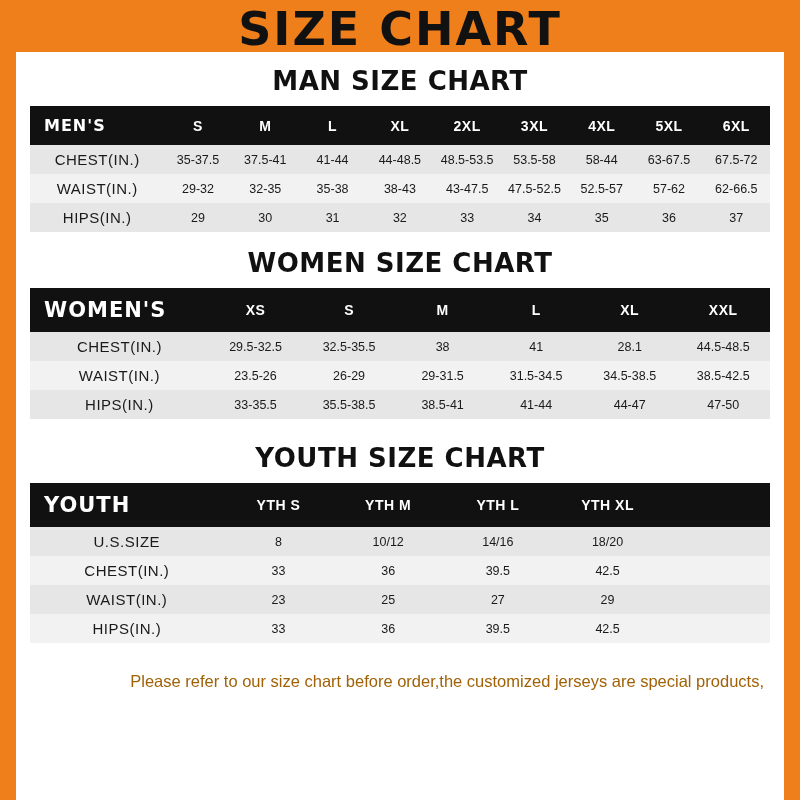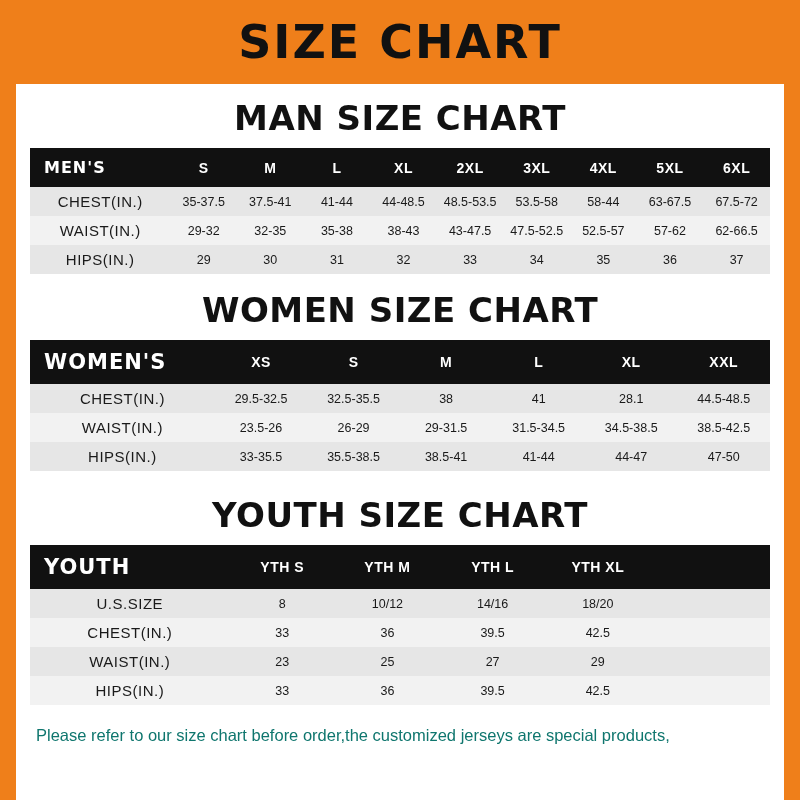--- a/index.html
+++ b/index.html
@@ -16,43 +16,43 @@
   .page {
     position: relative;
     width: 800px;
     height: 800px;
     box-sizing: border-box;
     border-left: 16px solid #ef7f1a;
     border-right: 16px solid #ef7f1a;
     background: #ffffff;
   }
   .banner {
-    height: 84px;
+    height: 52px;
     background: #ef7f1a;
     display: flex;
-    align-items: center;
+    align-items: flex-end;
     justify-content: center;
   }
   .banner-title {
     font-family: "DejaVu Sans", sans-serif;
     font-weight: bold;
     font-size: 46px;
     letter-spacing: 2px;
     color: #111111;
     line-height: 1;
   }
   .content {
     padding: 0 14px;
     box-sizing: border-box;
   }
   .section-title {
     text-align: center;
     font-family: "DejaVu Sans", sans-serif;
     font-weight: bold;
-    font-size: 34px;
+    font-size: 26px;
     color: #111111;
     letter-spacing: 0.5px;
   }
   .section-title.man { margin: 14px 0 10px; }
   .section-title.women { margin: 16px 0 10px; }
   .section-title.youth { margin: 24px 0 10px; }
 
   table.size-table {
     width: 100%;
     border-collapse: collapse;
@@ -64,21 +64,21 @@
     font-size: 12.5px;
     color: #1a1a1a;
     padding: 6px 2px;
     font-family: "Liberation Sans", sans-serif;
   }
   table.size-table thead th {
     background: #111111;
     color: #ffffff;
     font-weight: bold;
     font-size: 14px;
-    padding: 10px 8px;
+    padding: 10px 2px;
     letter-spacing: 0.5px;
   }
   table.size-table thead th.rowlabel {
     text-align: left;
     padding-left: 14px;
     font-size: 21px;
     font-family: "DejaVu Sans", sans-serif;
     letter-spacing: 1px;
   }
   table.size-table tbody td.rowlabel {
@@ -86,24 +86,24 @@
     letter-spacing: 0.5px;
     font-size: 15px;
   }
   table.size-table tbody tr.odd td { background: #e6e6e6; }
   table.size-table tbody tr.even td { background: #f2f2f2; }
 
   
   table.men thead th.rowlabel { font-size: 16px; }
 
   .footer-note {
-    margin-top: 18px;
+    margin-top: 26px;
     padding: 0 6px;
-    text-align: left;
-    color: #0f766e;
+    text-align: right;
+    color: #a16207;
     font-size: 16.5px;
     line-height: 1.5;
     font-family: "Liberation Sans", sans-serif;
   }
   .footer-note div { white-space: nowrap; }
 </style>
 </head>
 <body>
 
 <div class="page">

